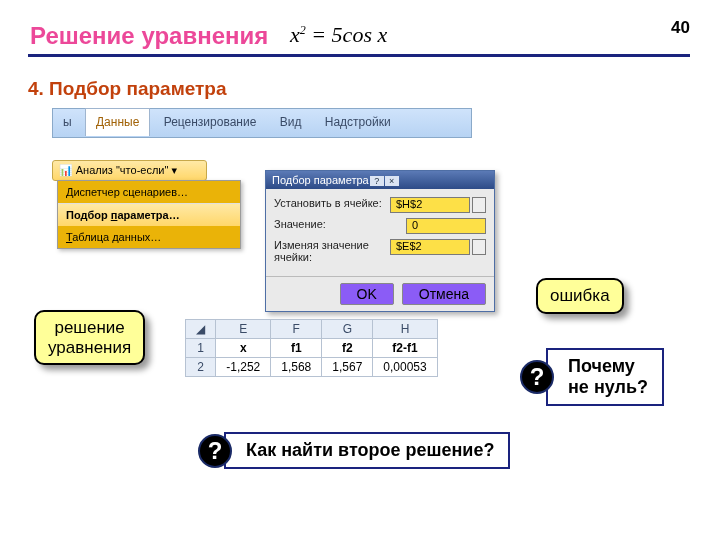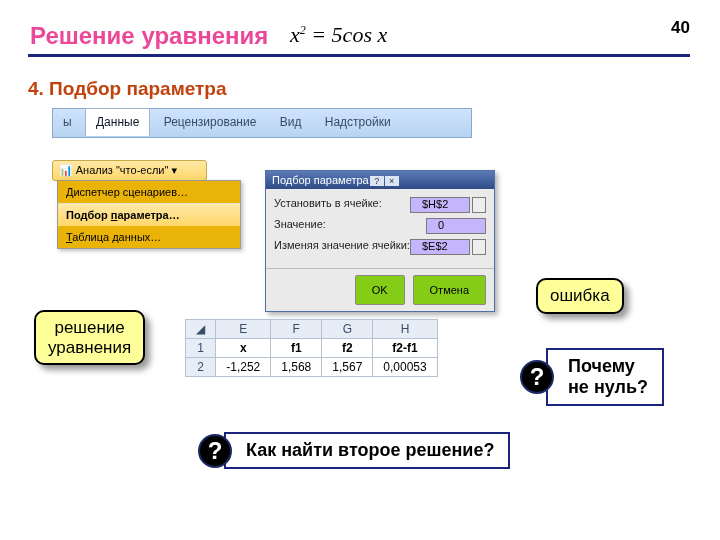--- a/index.html
+++ b/index.html
@@ -57,21 +57,21 @@
     border: 1px solid #8aa9c9;
     font-size: 12px;
   }
   .ribbon .tab {
     display: inline-block;
     padding: 6px 10px 7px;
     color: #3a4b67;
   }
   .ribbon .tab.active {
     background: #fff;
-    color: #0f172a;
+    color: #a16207;
     border: 1px solid #9fb5cf;
     border-bottom: none;
     margin-top: -1px;
   }
 
   
   .whatif {
     position: absolute;
     left: 52px; top: 160px;
     width: 155px;
@@ -123,29 +123,29 @@
   .dialog .titlebar .ctrls span {
     display: inline-block;
     width:14px; text-align:center;
     background:#dbe4f3; color:#234; margin-left:1px;
     font-size:9px;
   }
   .dialog .body { padding: 8px; }
   .dlg-row { display:flex; margin-bottom:5px; }
   .dlg-row label { flex: 1; color:#222; }
   .dlg-row .inp {
-    width: 60px; height:16px;
-    background:#c4b5fd; border:1px solid #7a7a7a;
-    font-size:11px; padding:0 11px;
+    width: 80px; height:16px;
+    background:#fde047; border:1px solid #7a7a7a;
+    font-size:11px; padding:0 5px;
   }
   .dlg-row .picker { width:14px; height:16px; border:1px solid #7a7a7a; background:#eee; margin-left:2px; }
   .dlg-btns { display:flex; justify-content:flex-end; gap:8px; padding:6px 8px; border-top:1px solid #bbb; }
   .dlg-btns button {
-    font-size:11px; padding:8px 16px;
-    background:#84cc16; border:1px solid #888; border-radius:2px;
+    font-size:14px; padding:2px 16px;
+    background:#8b5cf6; border:1px solid #888; border-radius:2px;
   }
 
   
   .callout {
     position: absolute;
     background: #ffff99;
     border: 2px solid #000;
     border-radius: 10px;
     padding: 6px 12px;
     font-size: 17px;

